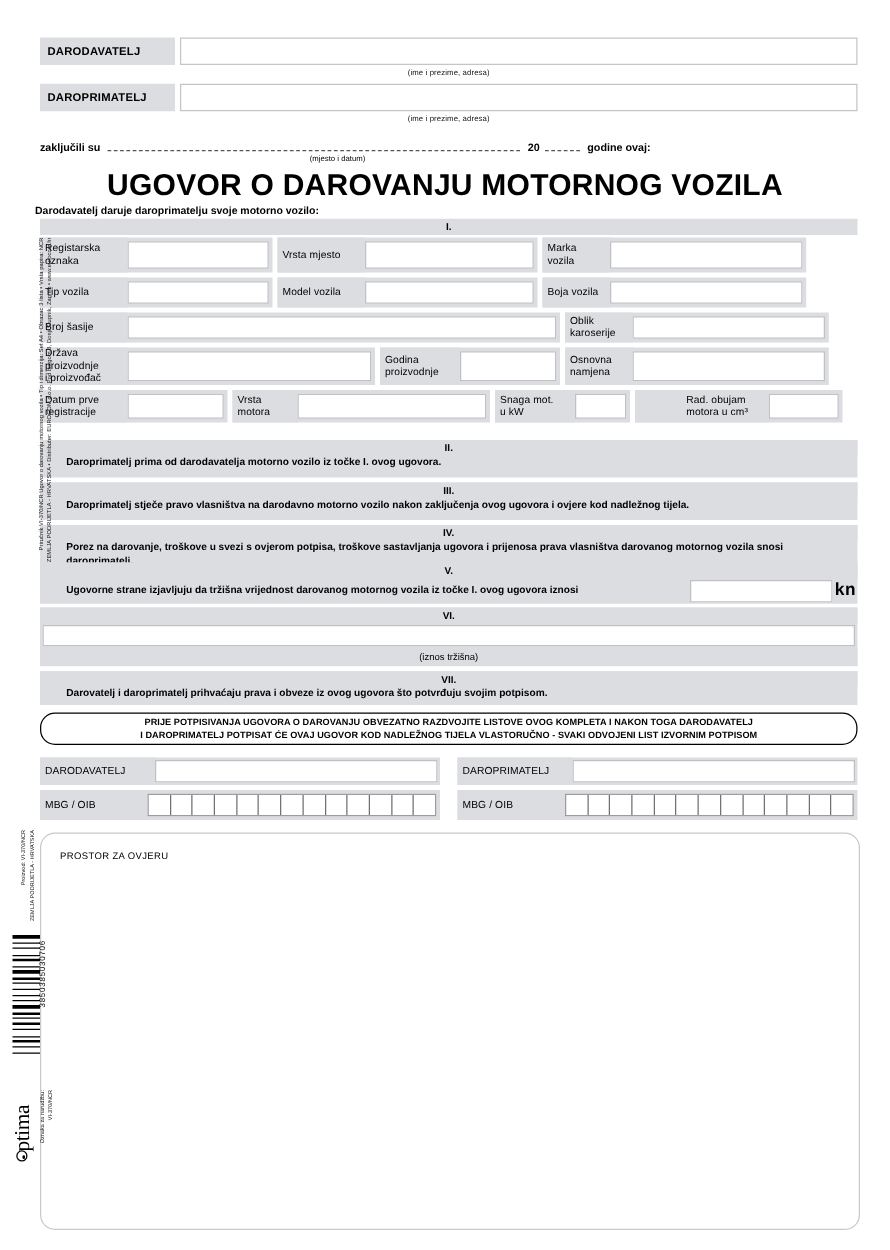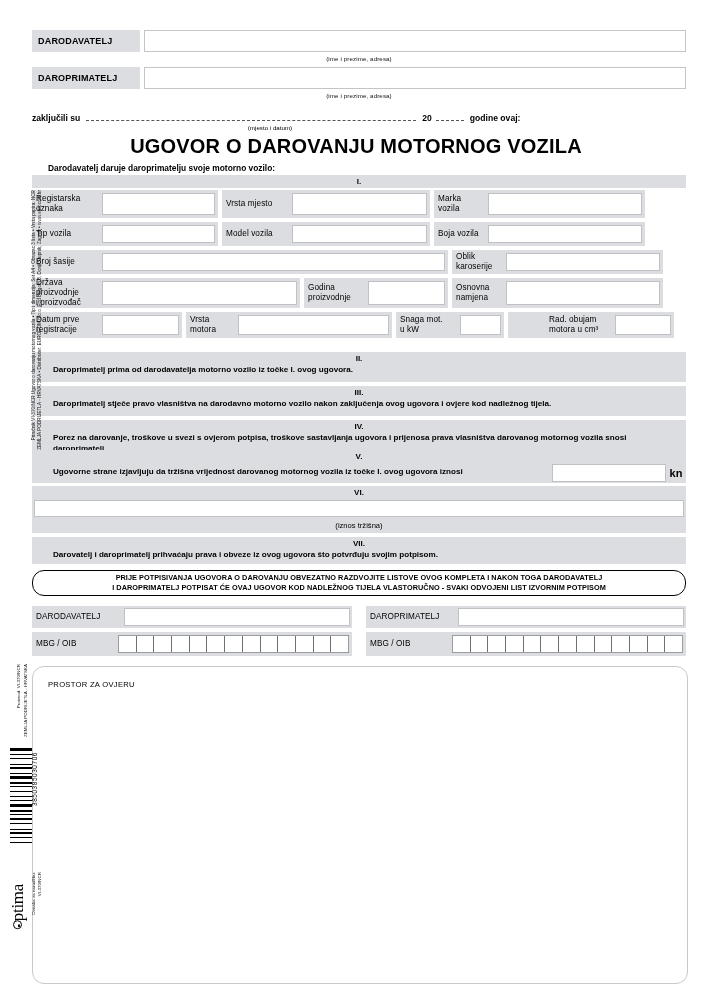--- a/index.html
+++ b/index.html
@@ -32,21 +32,21 @@
   }
 
   
   .concl{position:absolute;font-size:8.6px;font-weight:bold;display:flex;align-items:flex-end;}
   .dots{border-bottom:1px dashed #555;}
   .cap-small{position:absolute;font-size:6.2px;text-align:center;}
 
   
   .title{
     position:absolute;width:100%;text-align:center;
-    font-size:20px;font-weight:bold;letter-spacing:.2px;
+    font-size:24px;font-weight:bold;letter-spacing:.2px;
   }
   .subtitle{position:absolute;font-size:8.4px;font-weight:bold;}
 
   
   .roman{
     background:#dcdde0;text-align:center;font-size:8px;font-weight:bold;
     display:flex;align-items:center;justify-content:center;
   }
   .clause{
     background:#dcdde0;font-size:8.1px;font-weight:bold;line-height:1.35;
@@ -92,21 +92,21 @@
     letter-spacing:-.3px;
   }
   .logo .dot{
     display:inline-block;width:7px;height:7px;border-radius:50%;
     border:1.6px solid #000;position:relative;top:1px;margin-right:0px;
   }
   .logo .dot::after{
     content:"";position:absolute;left:1.3px;top:1.3px;width:2.4px;height:2.4px;
     border-radius:50%;background:#000;
   }
-  .kn{font-size:11px;font-weight:bold;}
+  .kn{font-size:14px;font-weight:bold;font-family:Liberation Mono, monospace;}
 </style>
 </head>
 <body>
 
 <div class="page">
 
   <div class="party-row" style="left:32px;top:30px;width:654px;height:22px;">
     <div class="party-label" style="width:96px;">DARODAVATELJ</div>
     <div class="party-input" style="margin-left:4px;"></div>
   </div>
@@ -125,21 +125,21 @@
   <div class="concl" style="left:32px;top:110px;width:654px;height:13px;">
     <span>zaključili su</span>
     <span class="dots" style="width:330px;margin:0 6px 2px 6px;height:11px;"></span>
     <span>20</span>
     <span class="dots" style="width:28px;margin:0 6px 2px 4px;height:11px;"></span>
     <span>godine ovaj:</span>
   </div>
   <div class="cap-small" style="left:180px;top:124px;width:180px;">(mjesto i datum)</div>
 
   <div class="title" style="top:135px;">UGOVOR O DAROVANJU MOTORNOG VOZILA</div>
-  <div class="subtitle" style="left:48px;top:163px;">Darodavatelj daruje daroprimatelju svoje motorno vozilo:</div>
+  <div class="subtitle" style="left:28px;top:163px;">Darodavatelj daruje daroprimatelju svoje motorno vozilo:</div>
 
   <div class="roman" style="position:absolute;left:32px;top:175px;width:654px;height:13px;">I.</div>
 
   <div id="sectionI">
       <div class="band" style="position: absolute; left: 32px; top: 190px; width: 186px; height: 28px;">
         <div class="lbl" style="width: 62px;">Registarska
 oznaka</div>
         <div class="inp" style="margin: 3px 3px 3px 0px;"></div>
       </div>
       <div class="band" style="position: absolute; left: 222px; top: 190px; width: 208px; height: 28px;">

